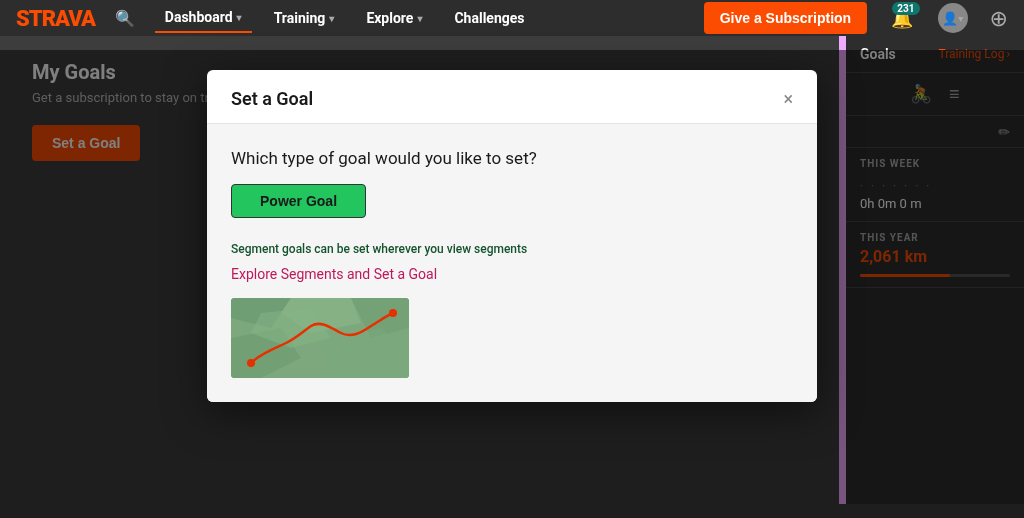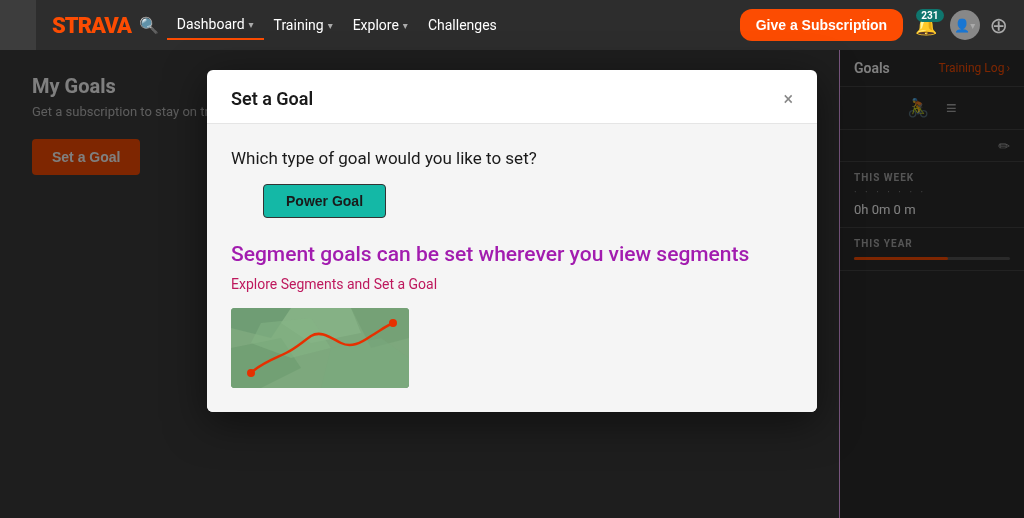--- a/index.html
+++ b/index.html
@@ -8,66 +8,65 @@
       background: #3d3d3d;
       width: 1024px;
       height: 518px;
       overflow: hidden;
       position: relative;
     }
 
     
     .navbar {
       background: #2d2d2d;
-      height: 50px;
+      height: 36px;
       display: flex;
       align-items: center;
       padding: 0 16px;
-      gap: 0;
+      gap: 12px;
       position: relative;
       z-index: 10;
-      margin-left: 36px;
     }
     .nav-logo {
       color: #fc4c02;
       font-weight: 900;
       font-size: 22px;
       letter-spacing: -1px;
       margin-right: 8px;
     }
     .nav-search-icon {
       color: #aaa;
       font-size: 16px;
       margin-right: 8px;
       cursor: pointer;
     }
     .nav-item {
       color: #fff;
       font-size: 14px;
-      font-weight: 400;
+      font-weight: 700;
       padding: 6px 10px;
       cursor: pointer;
       display: flex;
       align-items: center;
       gap: 4px;
       white-space: nowrap;
     }
     .nav-item.active {
       border-bottom: 2px solid #fc4c02;
     }
     .nav-item .caret {
       font-size: 10px;
       color: #aaa;
     }
     .nav-spacer { flex: 1; }
     .give-sub-btn {
       background: #fc4c02;
       color: #fff;
       border: none;
-      border-radius: 12px;
+      border-radius: 4px;
       padding: 8px 16px;
       font-size: 14px;
       font-weight: 600;
       cursor: pointer;
     }
     .nav-icon-btn {
       color: #ccc;
       font-size: 18px;
       margin-left: 12px;
       cursor: pointer;
@@ -137,21 +136,21 @@
       padding: 10px 20px;
       font-size: 14px;
       font-weight: 600;
       cursor: pointer;
     }
 
     
     .right-sidebar {
       width: 185px;
       background: #2d2d2d;
-      border-left: 1px solid #f0abfc;
+      border-left: 7px solid #f0abfc;
       padding: 0;
       overflow: hidden;
     }
     .sidebar-header {
       display: flex;
       justify-content: space-between;
       align-items: center;
       padding: 10px 14px;
       border-bottom: 1px solid #444;
     }
@@ -192,21 +191,21 @@
     }
     .sidebar-section {
       padding: 10px 14px;
       border-bottom: 1px solid #444;
     }
     .sidebar-week-label {
       color: #aaa;
       font-size: 10px;
       font-weight: 700;
       letter-spacing: 1px;
-      margin-bottom: 4px;
+      margin-bottom: 12px;
     }
     .sidebar-value {
       color: #fff;
       font-size: 16px;
       font-weight: 600;
     }
     .sidebar-dots {
       color: #888;
       font-size: 10px;
       letter-spacing: 3px;
@@ -290,34 +289,33 @@
       padding: 24px;
       background: #f5f5f5;
     }
     .modal-question {
       font-size: 17px;
       color: #1a1a1a;
       font-weight: 400;
       margin-bottom: 16px;
     }
     .power-goal-btn {
-      background: #14b8a6;
+      background: #22c55e;
       border: 1.5px solid #333;
       border-radius: 4px;
-      padding: 8px 22px;
+      padding: 8px 28px;
       font-size: 14px;
       font-weight: 600;
       color: #1a1a1a;
       cursor: pointer;
       margin-bottom: 24px;
-      margin-left: 32px;
     }
     .modal-segment-text {
-      font-size: 21px;
-      color: #a21caf;
+      font-size: 12px;
+      color: #14532d;
       font-weight: 500;
       margin-bottom: 10px;
     }
     .modal-segment-link {
       color: #be185d;
       font-size: 14px;
       text-decoration: none;
       cursor: pointer;
       margin-bottom: 16px;
       display: block;
@@ -400,20 +398,21 @@
     <div class="sidebar-edit">
       <span class="sidebar-edit-icon">✏</span>
     </div>
     <div class="sidebar-section">
       <div class="sidebar-week-label">THIS WEEK</div>
       <div class="sidebar-dots">· · · · · · ·</div>
       <div class="sidebar-time">0h 0m 0 m</div>
     </div>
     <div class="sidebar-section">
       <div class="sidebar-year-label">THIS YEAR</div>
+      <div class="sidebar-year-value">2,061 km</div>
       <div class="sidebar-bar">
         <div class="sidebar-bar-fill"></div>
       </div>
     </div>
   </div>
 </div>
 
 <div class="overlay">
   <div class="modal">
     <div class="modal-header">

